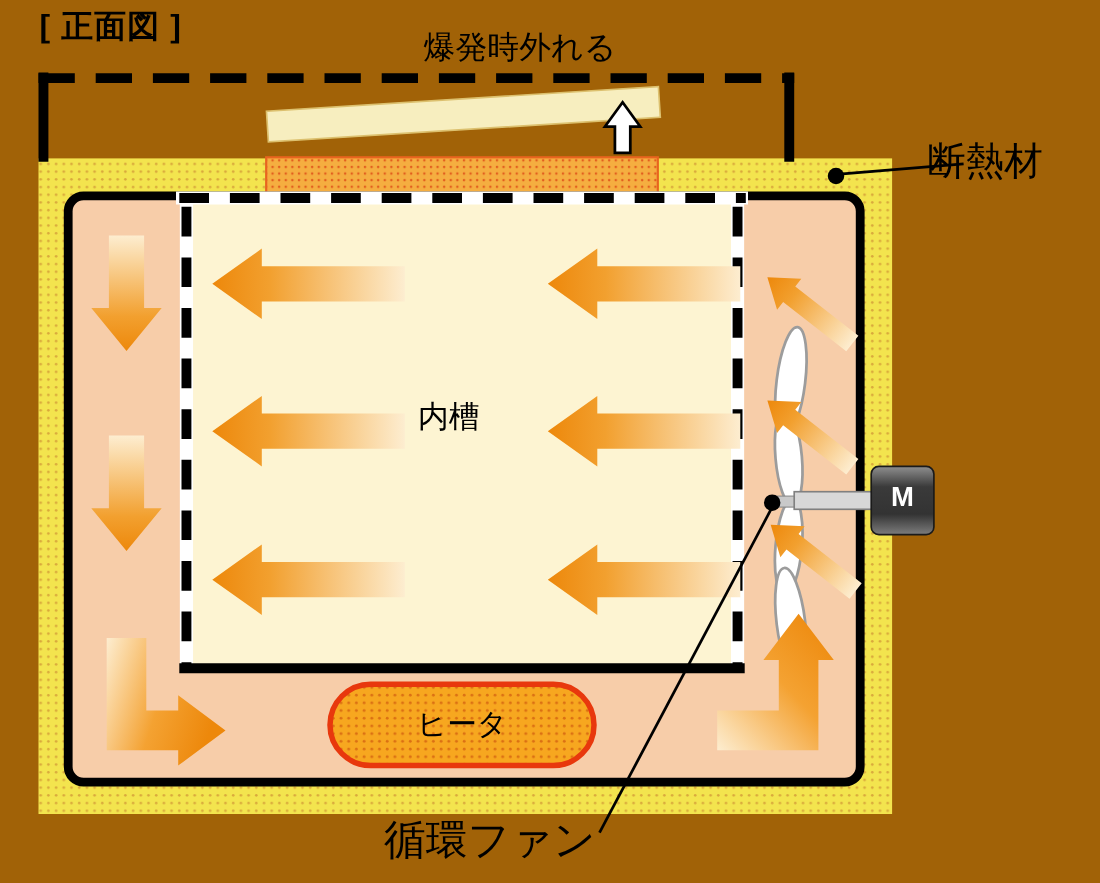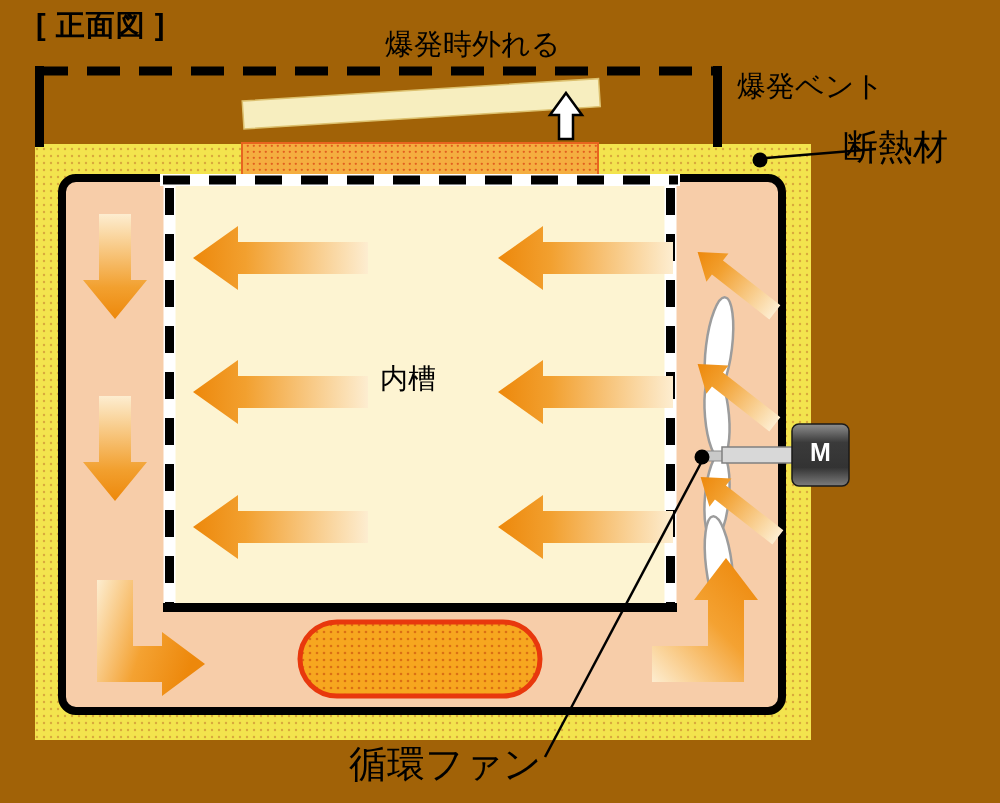--- a/index.html
+++ b/index.html
@@ -136,19 +136,19 @@
   </g>
 
   <line x1="702" y1="461" x2="545" y2="757" stroke="#000" stroke-width="2.5"></line>
   <circle cx="702" cy="457" r="7.5" fill="#000"></circle>
   <line x1="766" y1="158" x2="876" y2="149" stroke="#000" stroke-width="2.5"></line>
   <circle cx="760" cy="160" r="7.5" fill="#000"></circle>
 </svg>
 
 <div class="lbl lbl-front">[ 正面図 ]</div>
 <div class="lbl lbl-detach">爆発時外れる</div>
-<div class="lbl lbl-vent">爆発ベント</div>
 <div class="lbl lbl-insul">断熱材</div>
 <div class="lbl lbl-tank">内槽</div>
+<div class="lbl lbl-heater">ヒータ</div>
 <div class="lbl lbl-fan">循環ファン</div>
 <div class="lbl lbl-motor">M</div>
 
 </div>
 
 </body></html>

